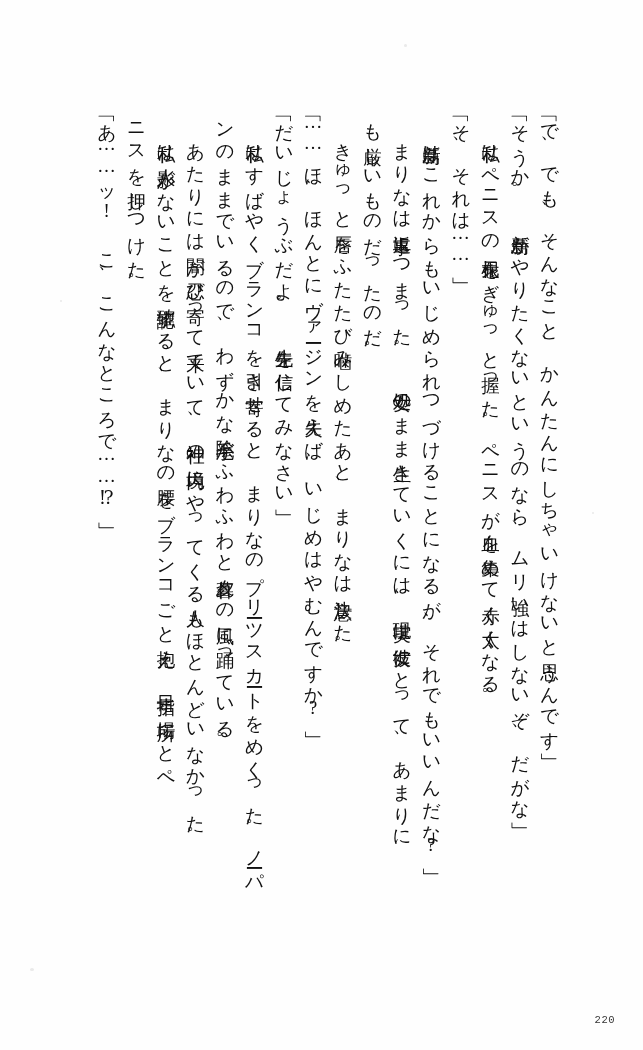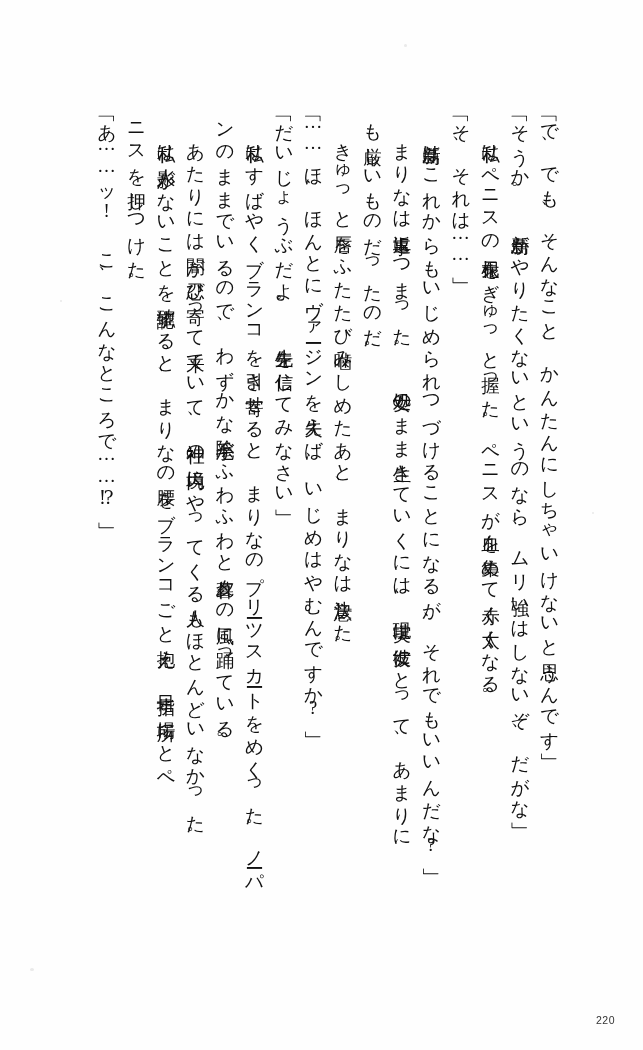--- a/index.html
+++ b/index.html
@@ -46,21 +46,21 @@
     height: 845px;
     width: 28px;
     margin-left: 2px;
     white-space: nowrap;
     overflow: visible;
   }
   .page-number {
     position: absolute;
     right: 28px;
     bottom: 24px;
-    font-family: Liberation Sans, sans-serif;
+    font-family: Liberation Mono, monospace;
     font-size: 10.5px;
     color: #333333;
     letter-spacing: .5px;
   }
 </style>
 </head>
 <body>
 
 <div class="page">
 

